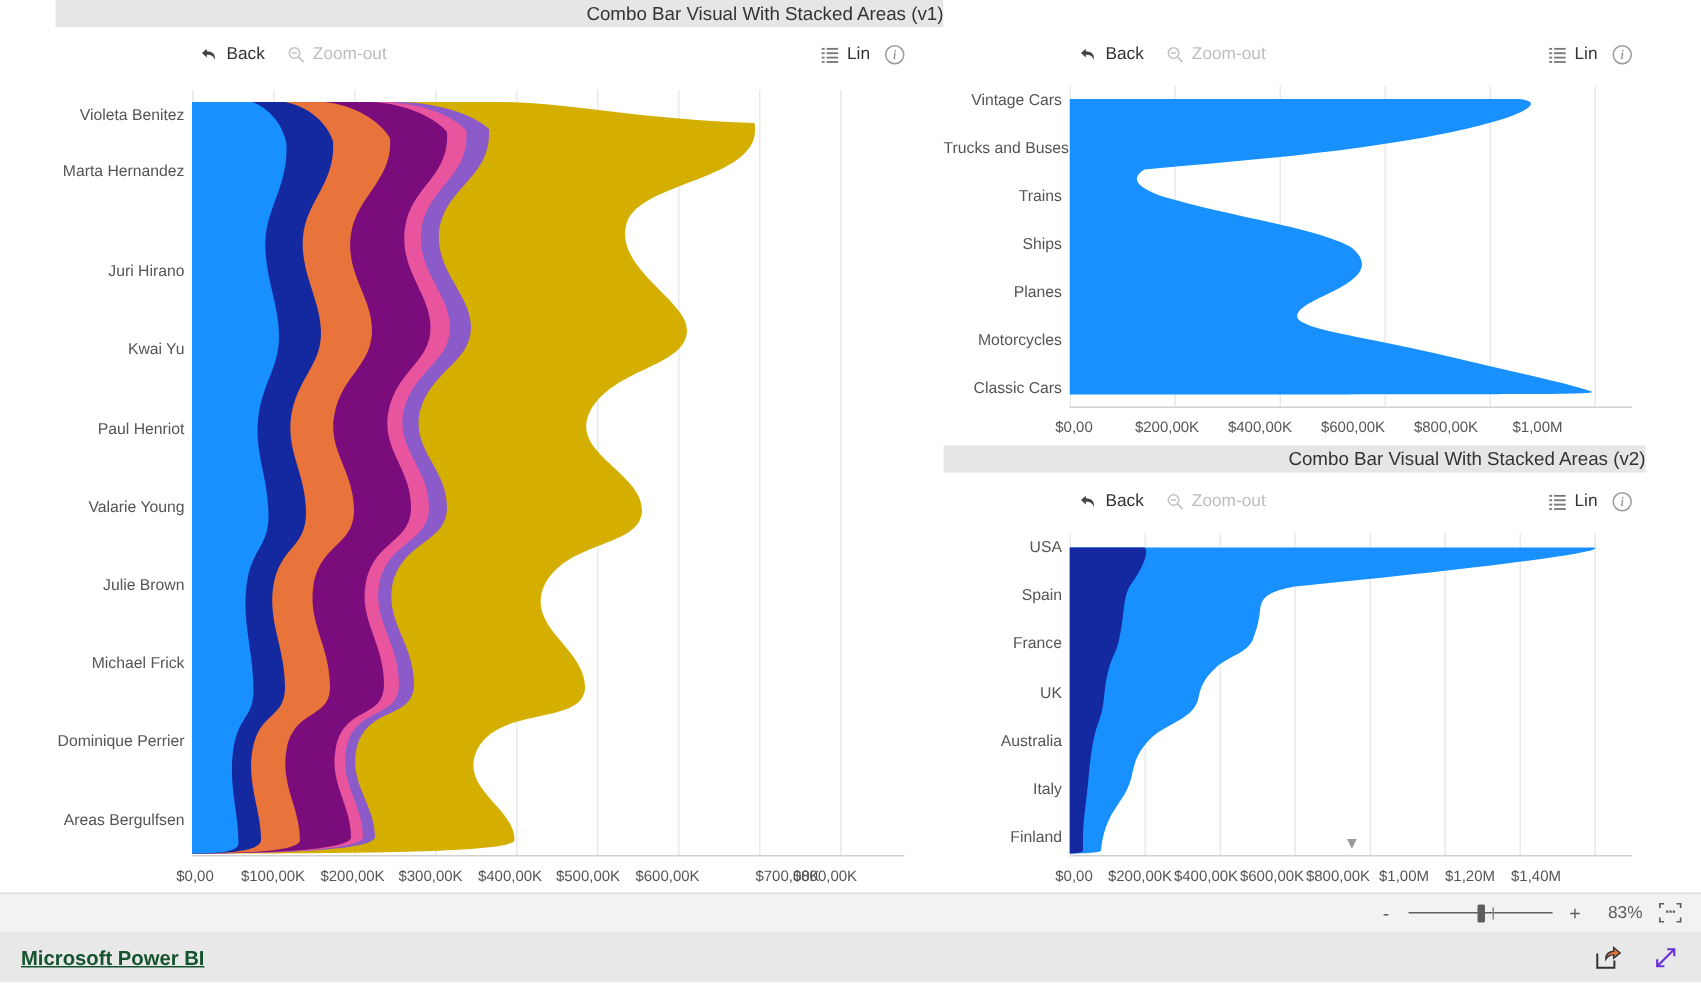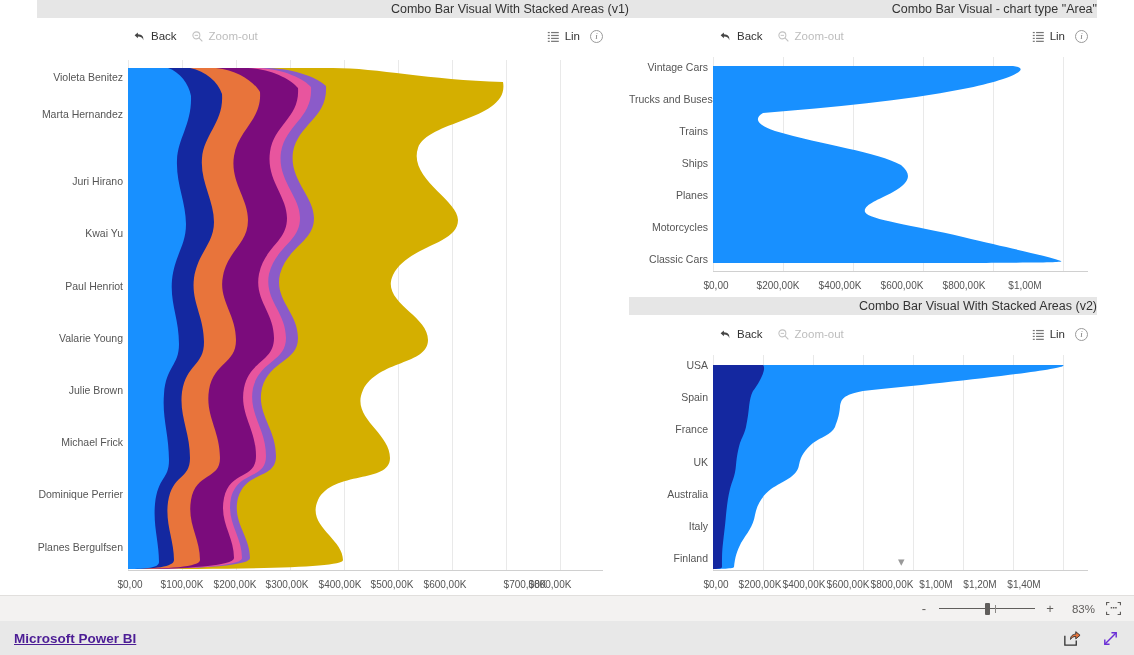--- a/index.html
+++ b/index.html
@@ -65,21 +65,21 @@
   .zoom-pct { font-size:11.5px; color:#605e5c; min-width:30px; text-align:right; }
   .fit-btn { width:17px; height:15px; cursor:pointer; }
 
   
   #footer {
     position:absolute; left:0; right:0; top:621px; height:34px;
     background:#e8e8e8;
     display:flex; align-items:center;
   }
   #brand {
-    margin-left:14px; font-size:13.5px; color:#4c1d95;
+    margin-left:14px; font-size:13.5px; color:#14532d;
     text-decoration:underline; font-weight:600; cursor:pointer;
   }
   .footer-icons { margin-left:auto; display:flex; align-items:center; gap:20px; margin-right:14px; }
   .footer-icons svg { display:block; cursor:pointer; }
 </style>
 </head>
 <body>
 
 <div id="root">
 
@@ -239,39 +239,38 @@
     <div>
       <div class="ylab" style="left:0; width:86px; top:77px;">Violeta Benitez</div>
       <div class="ylab" style="left:0; width:86px; top:114px;">Marta Hernandez</div>
       <div class="ylab" style="left:0; width:86px; top:181px;">Juri Hirano</div>
       <div class="ylab" style="left:0; width:86px; top:233px;">Kwai Yu</div>
       <div class="ylab" style="left:0; width:86px; top:286px;">Paul Henriot</div>
       <div class="ylab" style="left:0; width:86px; top:338px;">Valarie Young</div>
       <div class="ylab" style="left:0; width:86px; top:390px;">Julie Brown</div>
       <div class="ylab" style="left:0; width:86px; top:442px;">Michael Frick</div>
       <div class="ylab" style="left:0; width:86px; top:494px;">Dominique Perrier</div>
-      <div class="ylab" style="left:0; width:86px; top:547px;">Planes Bergulfsen</div>
+      <div class="ylab" style="left:0; width:86px; top:547px;">Areas Bergulfsen</div>
     </div>
 
     <div class="axisline" style="left:91px; top:570px; width:475px; height:1px;"></div>
     <div>
       <div class="xlab" style="left:93px;  top:579px;">$0,00</div>
       <div class="xlab" style="left:145px; top:579px;">$100,00K</div>
       <div class="xlab" style="left:198px; top:579px;">$200,00K</div>
       <div class="xlab" style="left:250px; top:579px;">$300,00K</div>
       <div class="xlab" style="left:303px; top:579px;">$400,00K</div>
       <div class="xlab" style="left:355px; top:579px;">$500,00K</div>
       <div class="xlab" style="left:408px; top:579px;">$600,00K</div>
       <div class="xlab" style="left:460px; top:579px;margin-left:28px;">$700,00K</div>
       <div class="xlab" style="left:513px; top:579px;">$800,00K</div>
     </div>
   </div>
 
   <div class="panel" id="p-area" style="left:629px; top:0; width:468px; height:296px;">
-    <div class="panel-title">Combo Bar Visual - chart type "Area"</div>
 
     <div class="toolbar" style="top:24px; padding-left:90px; padding-right:9px;">
       <div class="tb-left">
         <div class="tb-btn">
           <span>
             <svg width="13" height="13" viewBox="0 0 16 16">
                 <path d="M6 3 L2 6.6 L6 10.2 L6 8 C10 8 12 9.5 12.6 12.6 C13.3 8.2 11.2 5.4 6 5.2 Z" fill="#444"></path>
               </svg>
           </span>
           <span>Back</span>

